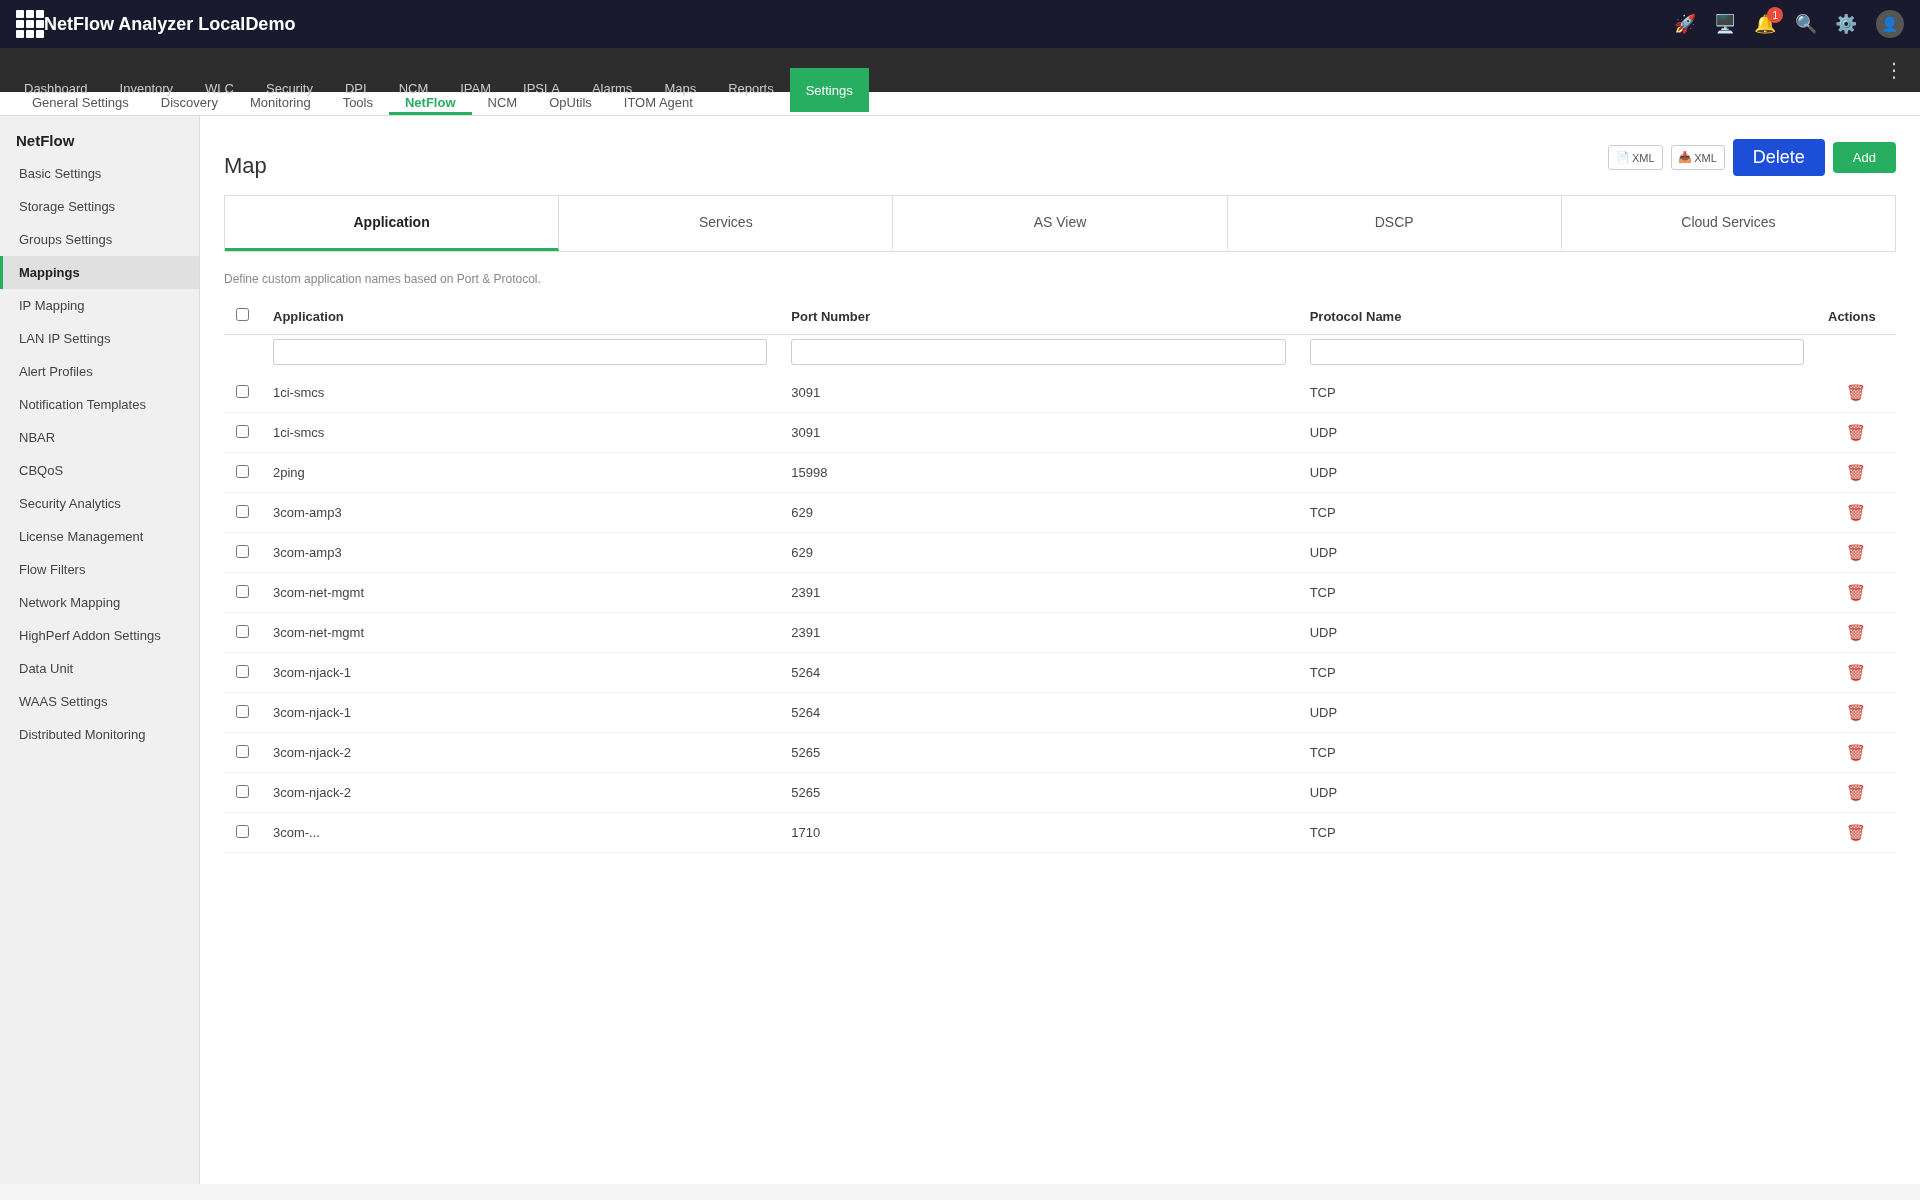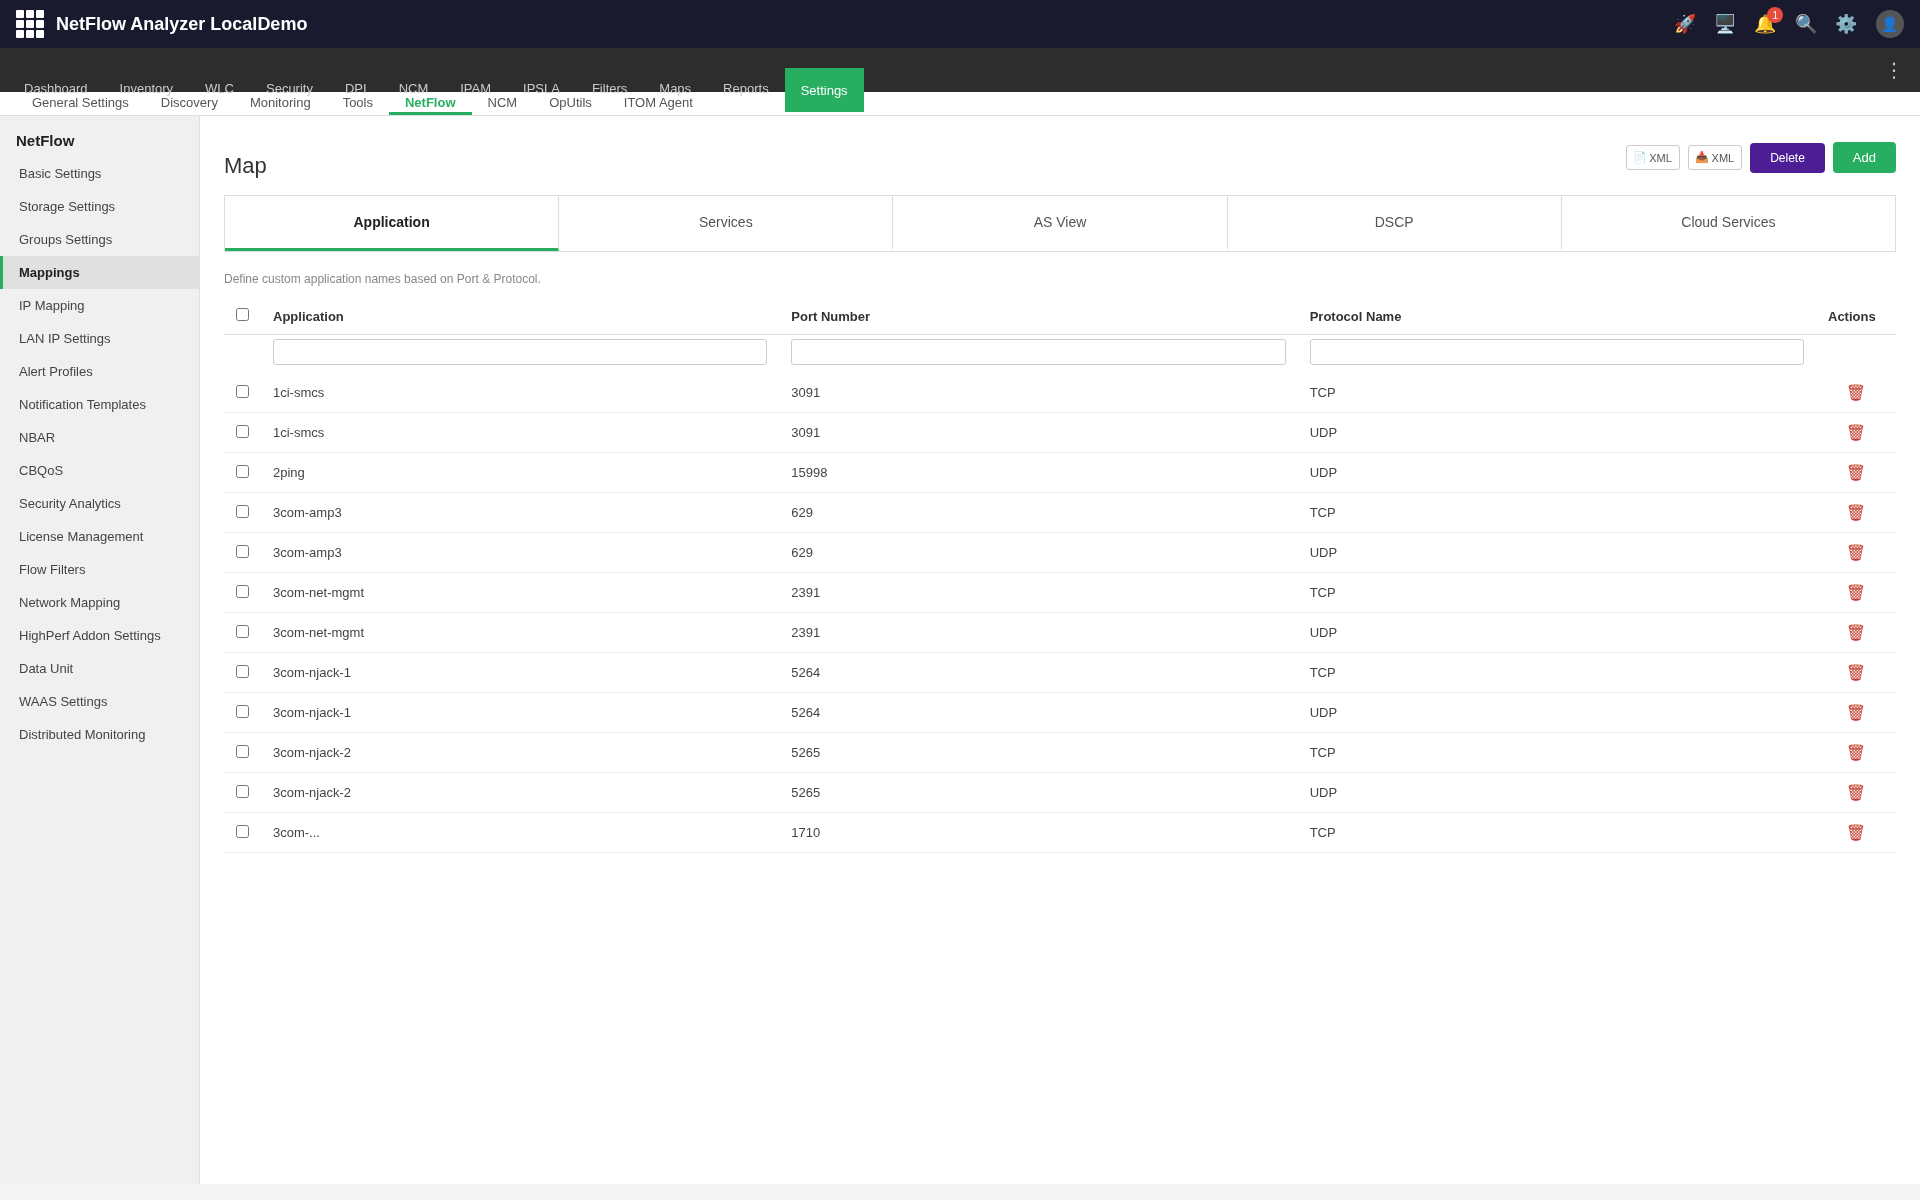--- a/index.html
+++ b/index.html
@@ -8,21 +8,21 @@
     
     .top-bar {
       background: #1a1a2e;
       color: #fff;
       height: 48px;
       display: flex;
       align-items: center;
       padding: 0 16px;
       justify-content: space-between;
     }
-    .top-bar-left { display: flex; align-items: center; gap: 12px; }
+    .top-bar-left { display: flex; align-items: center; }
     .app-logo { display: grid; grid-template-columns: repeat(3,8px); grid-template-rows: repeat(3,8px); gap: 2px; }
     .app-logo span { background: #fff; border-radius: 1px; display: block; width: 8px; height: 8px; }
     .app-title { font-size: 18px; font-weight: bold; color: #fff; }
     .top-bar-right { display: flex; align-items: center; gap: 18px; }
     .top-icon { color: #ccc; font-size: 18px; cursor: pointer; position: relative; }
     .badge { background: #e74c3c; color: #fff; border-radius: 50%; font-size: 10px; width: 16px; height: 16px; display: flex; align-items: center; justify-content: center; position: absolute; top: -6px; right: -6px; }
     .avatar { width: 28px; height: 28px; border-radius: 50%; background: #555; display: flex; align-items: center; justify-content: center; color: #fff; font-size: 14px; }
 
     
     .main-nav {
@@ -115,27 +115,27 @@
       background: none;
       border: 1px solid #ccc;
       border-radius: 3px;
       padding: 5px 7px;
       cursor: pointer;
       font-size: 11px;
       color: #555;
       display: flex; align-items: center; gap: 2px;
     }
     .btn-delete {
-      background: #4c1d95;
+      background: #1d4ed8;
       color: #fff;
       border: none;
       padding: 8px 20px;
       border-radius: 4px;
       cursor: pointer;
-      font-size: 12px;
+      font-size: 18px;
     }
     .btn-add {
       background: #27ae60;
       color: #fff;
       border: none;
       padding: 8px 20px;
       border-radius: 4px;
       cursor: pointer;
       font-size: 13px;
     }
@@ -233,21 +233,21 @@
 <nav class="main-nav">
   <div class="main-nav-items" id="main-nav-items">
       <div class="nav-item">Dashboard</div>
       <div class="nav-item">Inventory</div>
       <div class="nav-item">WLC</div>
       <div class="nav-item">Security</div>
       <div class="nav-item">DPI</div>
       <div class="nav-item">NCM</div>
       <div class="nav-item">IPAM</div>
       <div class="nav-item">IPSLA</div>
-      <div class="nav-item">Filters</div>
+      <div class="nav-item">Alarms</div>
       <div class="nav-item">Maps</div>
       <div class="nav-item">Reports</div>
       <div class="nav-item active">Settings</div>
     </div>
   <div class="nav-more">⋮</div>
 </nav>
 
 <nav class="sub-nav" id="sub-nav-items">
     <div class="sub-nav-item">General Settings</div>
     <div class="sub-nav-item">Discovery</div>

